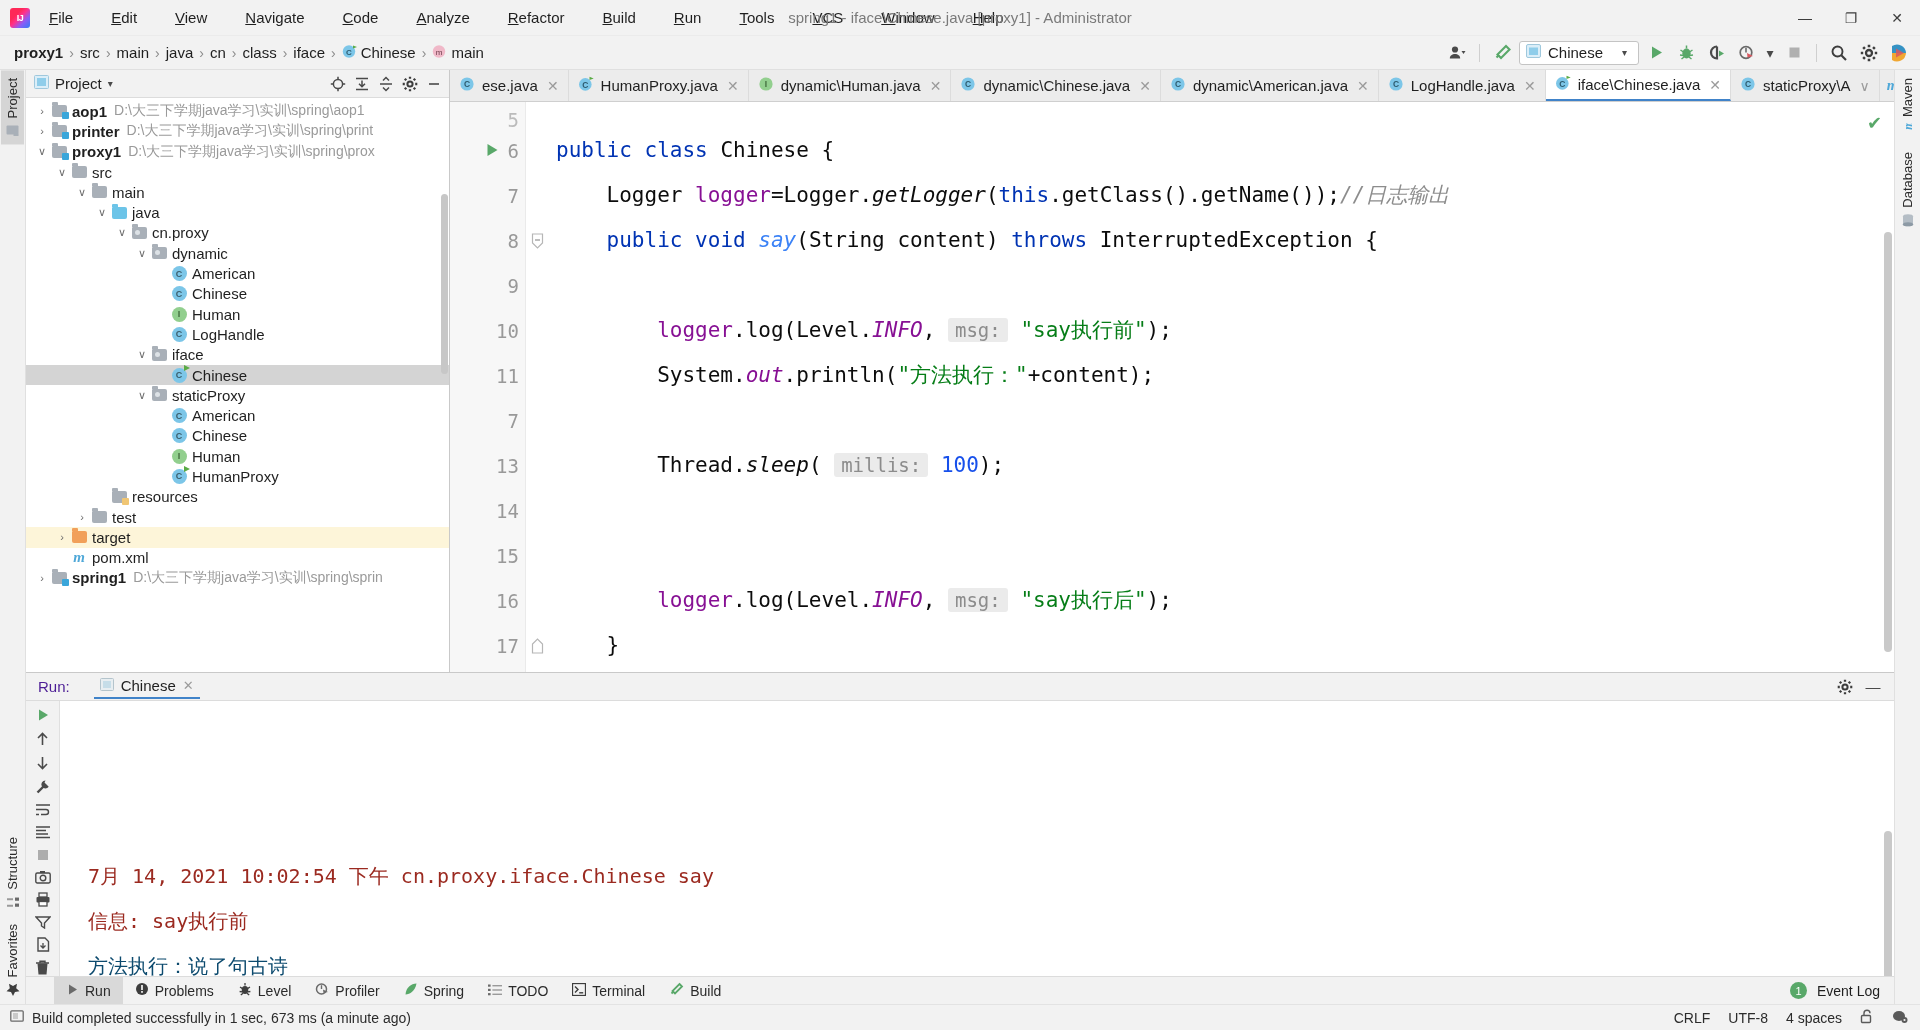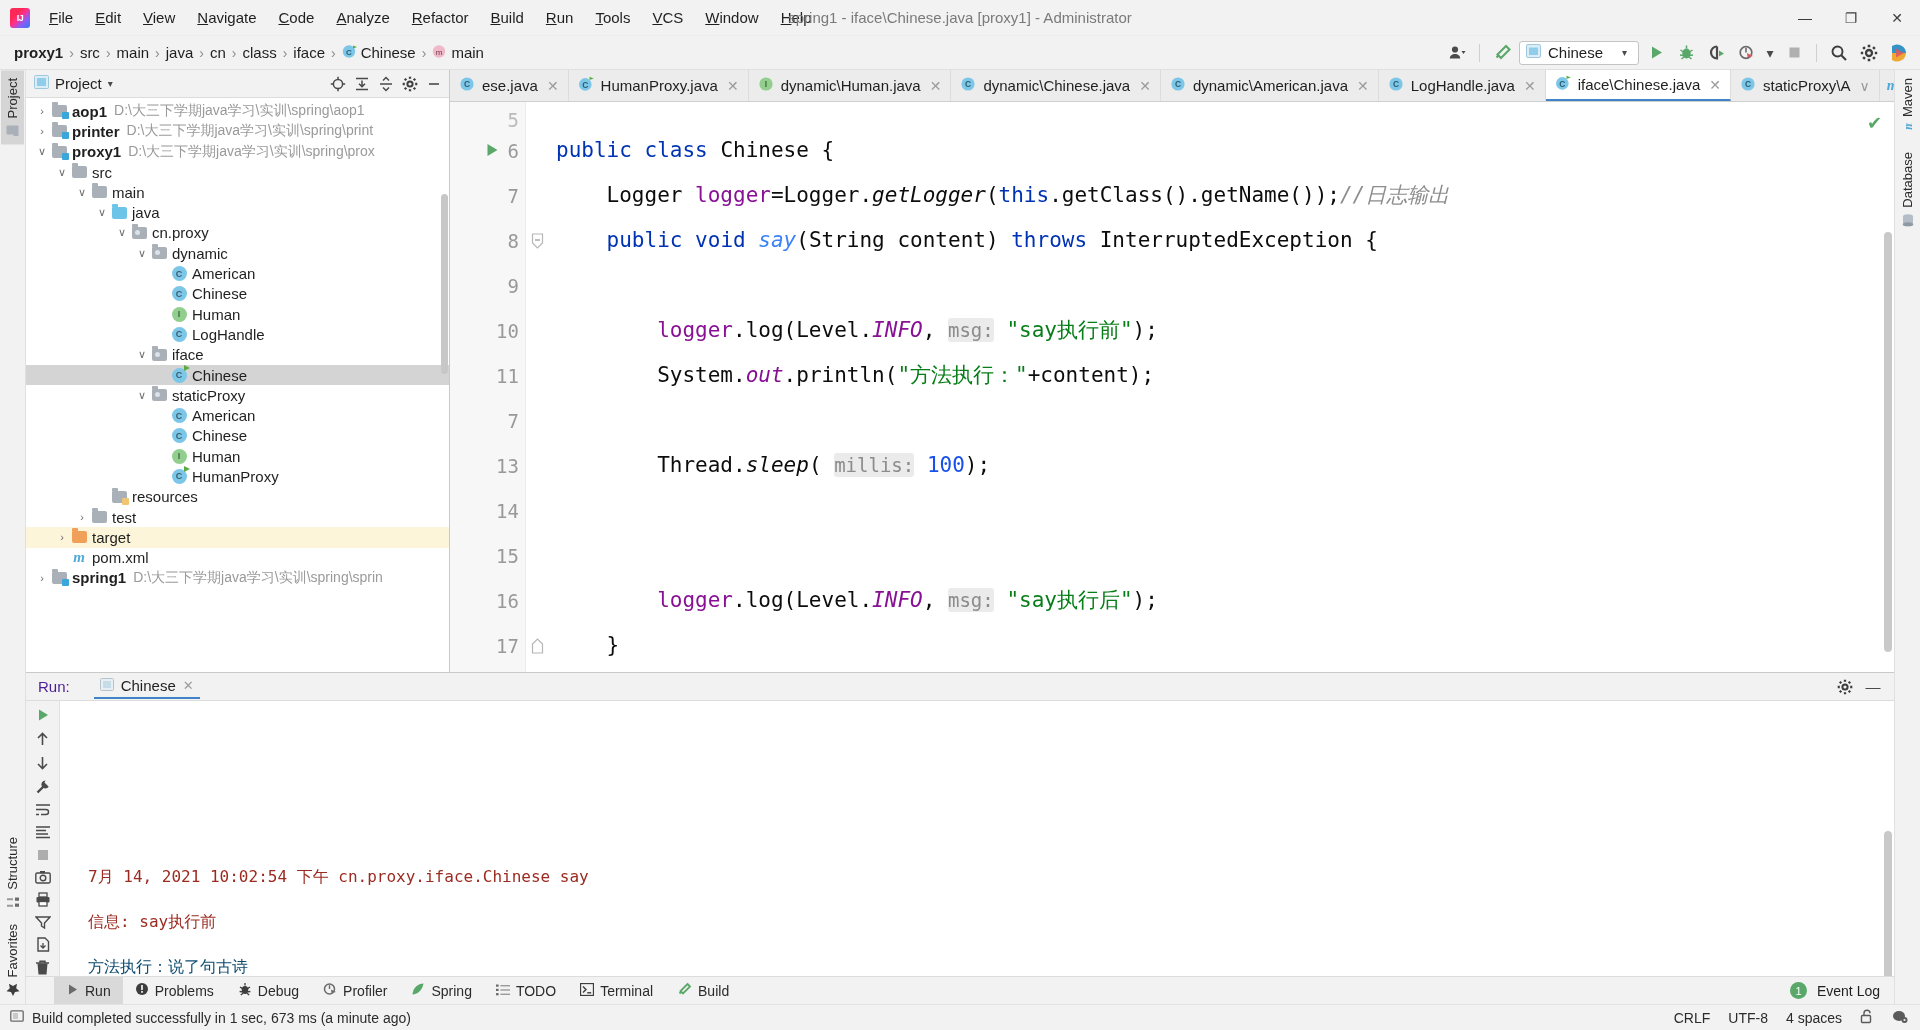--- a/index.html
+++ b/index.html
@@ -25,21 +25,21 @@
     width: 20px; height: 20px; margin-left: 10px; margin-right: 8px;
     border-radius: 3px;
     background: linear-gradient(135deg,#fe2857 0%,#fe2857 32%,#ff318c 48%,#8b5cf6 70%,#2f7cf6 100%);
     position: relative; flex: none;
   }
   .ij-logo::after{
     content:"IJ"; position:absolute; left:0; top:0; right:0; bottom:0;
     color:#fff; font-size:9px; font-weight:bold; display:flex; align-items:center; justify-content:center;
     letter-spacing:-0.5px;
   }
-  .menu { display: flex; align-items: flex-start; gap: 0px; }
+  .menu { display: flex; align-items: flex-start; gap: 16px; }
   .menu-item {
     padding: 4px 11px; font-size: 15px; color: #1f1f1f; cursor: default; white-space: nowrap;
   }
   .menu-item .u { text-decoration: underline; }
   .win-title {
     position: absolute; left: 0; right: 0; text-align: center;
     font-size: 15px; color: #7a7a7a; pointer-events: none;
   }
   .win-buttons { position: absolute; right: 0; top: 0; height: 36px; display: flex; }
   .win-btn {
@@ -159,21 +159,21 @@
     white-space: pre; color: #0c0c0c;
   }
   .kw { color: #0033b3; font-weight: 500; }
   .kw2 { color: #3b82f6; font-style: italic; }
   .fld { color: #871094; }
   .st { color: #067d17; }
   .num { color: #1750eb; }
   .cmt { color: #8c8c8c; font-style: italic; }
   .it { font-style: italic; }
   .hint {
-    background: #ebebeb; color: #8c8c8c; font-size: 19px; border-radius: 3px; padding: 1px 0;
+    background: #ebebeb; color: #8c8c8c; font-size: 19px; border-radius: 3px; padding: 1px 7px;
   }
   .editor-scroll {
     position:absolute; right:2px; top: 130px; width: 8px; height: 420px;
     background: #c9c9c9; border-radius: 4px;
   }
   .ok-check { position:absolute; right: 12px; top: 10px; color: #59a869; font-size: 18px; }
 
   
   .runpanel { height: 304px; flex: none; display: flex; flex-direction: column; background: #fff;
               border-top: 1px solid #c9c9c9; }
@@ -188,21 +188,21 @@
   }
   .runhead-right { margin-left:auto; display:flex; align-items:center; gap:6px; padding-right:10px;}
   .runbody { flex: 1; display: flex; min-height: 0; }
   .runtools {
     width: 34px; flex: none; background:#f2f2f2; border-right: 1px solid #e0e0e0;
     display: flex; flex-direction: column; align-items: center; padding-top: 6px; gap: 8px;
   }
   .rt-ico { width: 24px; height:22px; display:flex; align-items:center; justify-content:center; color:#4a4a4a; font-size:14px;}
   .console {
     flex: 1; position: relative; overflow: hidden; background: #fff;
-    font-family: "DejaVu Sans Mono", monospace; font-size: 16px; line-height: 45px;
+    font-family: "DejaVu Sans Mono", monospace; font-size: 20px; line-height: 45px;
     padding: 4px 0 0 28px; white-space: pre;
   }
   .cl-red { color: #9b2a20; }
   .cl-blk { color: #0c4a6e; }
   .console-top-link { color:#2a6ab5; }
   .console-scroll {
     position:absolute; right:2px; top: 130px; width: 8px; height: 160px; background:#c9c9c9; border-radius:4px;
   }
 
   
@@ -948,21 +948,21 @@
                   <rect x="6.2" y="3" width="1.6" height="5" fill="#fff"></rect>
                   <rect x="6.2" y="9" width="1.6" height="1.8" fill="#fff"></rect>
                 </svg></span>
               <span>Problems</span>
             </div>
             <div class="bbtab">
               <span><svg width="14" height="14" viewBox="0 0 14 14">
                   <ellipse cx="7" cy="8" rx="3.3" ry="4" fill="#3d3d3d"></ellipse>
                   <path d="M7 1 v2.5 M2 5 l2.5 1.6 M12 5 l-2.5 1.6 M1.6 9.5 l2.7 0.3 M12.4 9.5 l-2.7 0.3 M2.8 13 l2.2-1.7 M11.2 13 l-2.2-1.7" stroke="#3d3d3d" stroke-width="1.3"></path>
                 </svg></span>
-              <span>Debug</span>
+              <span>Level</span>
             </div>
             <div class="bbtab">
               <span><svg width="14" height="14" viewBox="0 0 14 14">
                   <circle cx="6.5" cy="7" r="5" fill="none" stroke="#6a6a6a" stroke-width="1.5"></circle>
                   <path d="M6.5 7 V3.2" stroke="#6a6a6a" stroke-width="1.4"></path>
                   <path d="M8 7.5 L13 10 L8.5 11 Z" fill="#6a6a6a"></path>
                 </svg></span>
               <span>Profiler</span>
             </div>
             <div class="bbtab">

